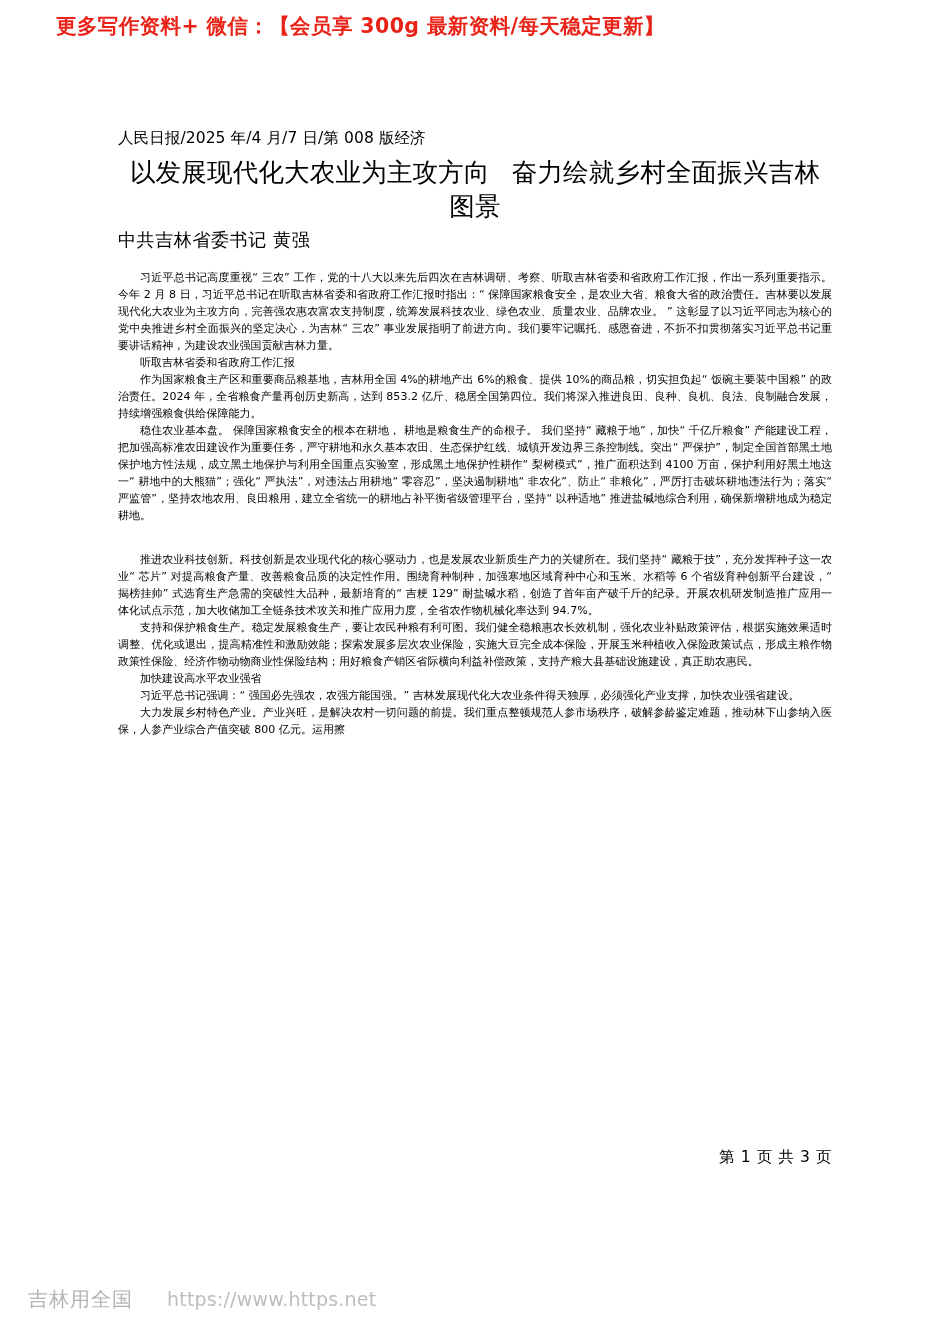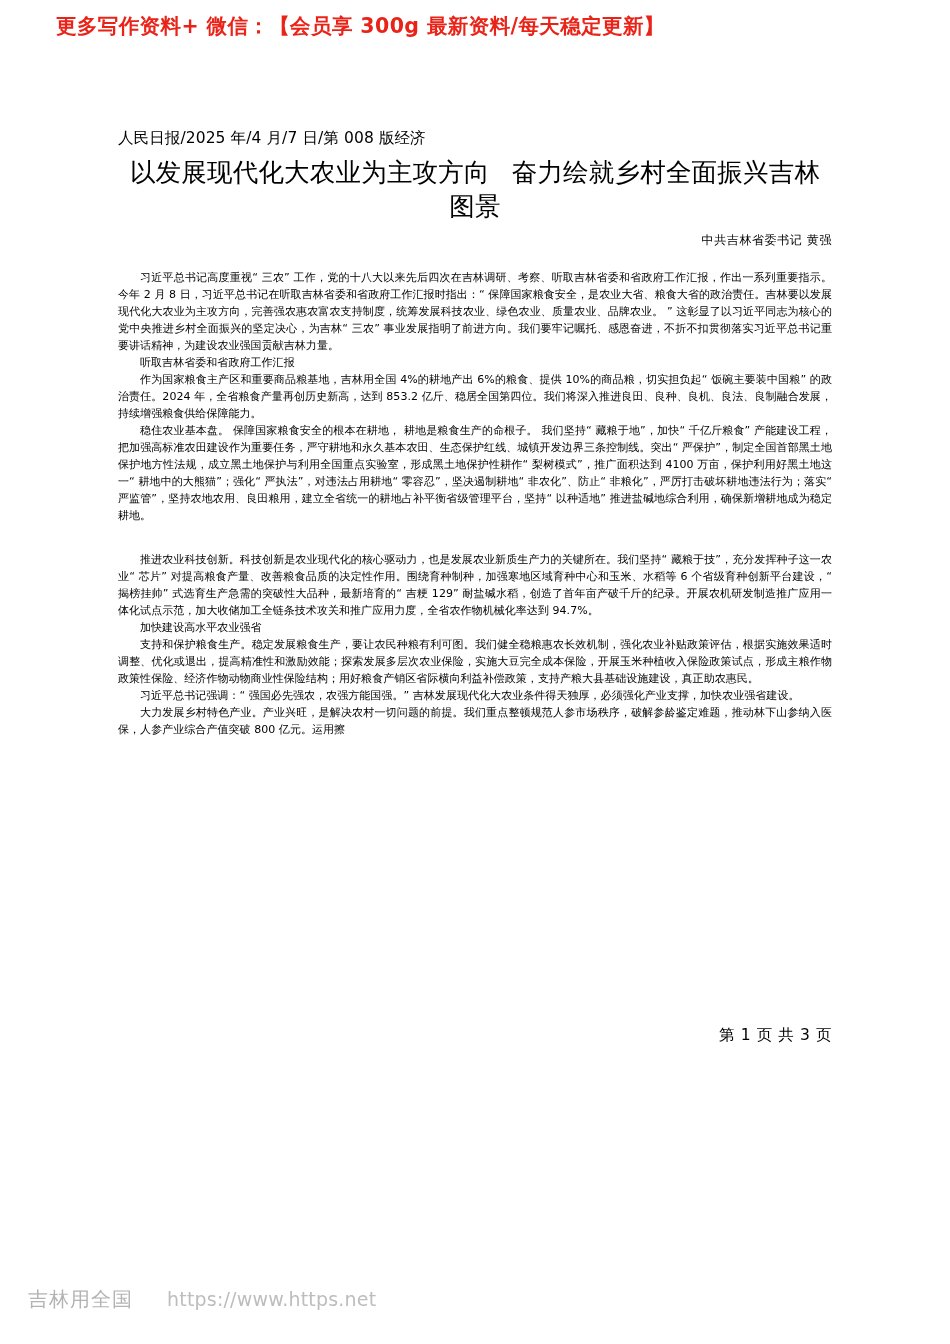--- a/index.html
+++ b/index.html
@@ -65,23 +65,23 @@
     text-align: center;
     margin: 6px 0 0 0;
     letter-spacing: 0.2px;
   }
   .headline .gap {
     display: inline-block;
     width: 22px;
   }
 
   .byline {
-    font-size: 12px;
+    font-size: 18px;
     line-height: 26px;
-    text-align: right;
+    text-align: left;
     margin: 4px 0 0 0;
     letter-spacing: 0.6px;
   }
 
   .body-text {
     margin-top: 16px;
   }
 
   p.para {
     font-size: 11px;
@@ -91,21 +91,21 @@
     text-justify: inter-ideograph;
     text-indent: 2em;
     letter-spacing: 0.05px;
     word-break: break-all;
   }
   p.spacer-before { margin-top: 26.5px; }
 
   
   .page-number {
     position: absolute;
-    top: 1025px;
+    top: 1147px;
     left: 0;
     width: 832px;
     text-align: right;
     font-size: 15.5px;
     letter-spacing: 0.6px;
     color: #000;
   }
 
   
   .watermark {
@@ -146,22 +146,22 @@
     </h1>
 
     <div class="byline">中共吉林省委书记  黄强</div>
 
     <div class="body-text">
       <p class="para">习近平总书记高度重视“ 三农” 工作，党的十八大以来先后四次在吉林调研、考察、听取吉林省委和省政府工作汇报，作出一系列重要指示。今年 2 月 8 日，习近平总书记在听取吉林省委和省政府工作汇报时指出：“ 保障国家粮食安全，是农业大省、粮食大省的政治责任。吉林要以发展现代化大农业为主攻方向，完善强农惠农富农支持制度，统筹发展科技农业、绿色农业、质量农业、品牌农业。 ” 这彰显了以习近平同志为核心的党中央推进乡村全面振兴的坚定决心，为吉林“ 三农” 事业发展指明了前进方向。我们要牢记嘱托、感恩奋进，不折不扣贯彻落实习近平总书记重要讲话精神，为建设农业强国贡献吉林力量。</p>
       <p class="para">听取吉林省委和省政府工作汇报</p>
       <p class="para">作为国家粮食主产区和重要商品粮基地，吉林用全国 4%的耕地产出 6%的粮食、提供 10%的商品粮，切实担负起“ 饭碗主要装中国粮” 的政治责任。2024 年，全省粮食产量再创历史新高，达到 853.2 亿斤、稳居全国第四位。我们将深入推进良田、良种、良机、良法、良制融合发展，持续增强粮食供给保障能力。</p>
       <p class="para">稳住农业基本盘。 保障国家粮食安全的根本在耕地， 耕地是粮食生产的命根子。 我们坚持“ 藏粮于地”，加快“ 千亿斤粮食” 产能建设工程，把加强高标准农田建设作为重要任务，严守耕地和永久基本农田、生态保护红线、城镇开发边界三条控制线。突出“ 严保护”，制定全国首部黑土地保护地方性法规，成立黑土地保护与利用全国重点实验室，形成黑土地保护性耕作“ 梨树模式”，推广面积达到 4100 万亩，保护利用好黑土地这一“ 耕地中的大熊猫”；强化“ 严执法”，对违法占用耕地“ 零容忍”，坚决遏制耕地“ 非农化”、防止“ 非粮化”，严厉打击破坏耕地违法行为；落实“ 严监管”，坚持农地农用、良田粮用，建立全省统一的耕地占补平衡省级管理平台，坚持“ 以种适地” 推进盐碱地综合利用，确保新增耕地成为稳定耕地。</p>
       <p class="para spacer-before">推进农业科技创新。科技创新是农业现代化的核心驱动力，也是发展农业新质生产力的关键所在。我们坚持“ 藏粮于技”，充分发挥种子这一农业“ 芯片” 对提高粮食产量、改善粮食品质的决定性作用。围绕育种制种，加强寒地区域育种中心和玉米、水稻等 6 个省级育种创新平台建设，“ 揭榜挂帅” 式选育生产急需的突破性大品种，最新培育的“ 吉粳 129” 耐盐碱水稻，创造了首年亩产破千斤的纪录。开展农机研发制造推广应用一体化试点示范，加大收储加工全链条技术攻关和推广应用力度，全省农作物机械化率达到 94.7%。</p>
+      <p class="para">支持和保护粮食生产。稳定发展粮食生产，要让农民种粮有利可图。我们健全稳粮惠农长效机制，强化农业补贴政策评估，根据实施效果适时调整、优化或退出，提高精准性和激励效能；探索发展多层次农业保险，实施大豆完全成本保险，开展玉米种植收入保险政策试点，形成主粮作物政策性保险、经济作物动物商业性保险结构；用好粮食产销区省际横向利益补偿政策，支持产粮大县基础设施建设，真正助农惠民。</p>
       <p class="para">加快建设高水平农业强省</p>
-      <p class="para">支持和保护粮食生产。稳定发展粮食生产，要让农民种粮有利可图。我们健全稳粮惠农长效机制，强化农业补贴政策评估，根据实施效果适时调整、优化或退出，提高精准性和激励效能；探索发展多层次农业保险，实施大豆完全成本保险，开展玉米种植收入保险政策试点，形成主粮作物政策性保险、经济作物动物商业性保险结构；用好粮食产销区省际横向利益补偿政策，支持产粮大县基础设施建设，真正助农惠民。</p>
       <p class="para">习近平总书记强调：“ 强国必先强农，农强方能国强。” 吉林发展现代化大农业条件得天独厚，必须强化产业支撑，加快农业强省建设。</p>
       <p class="para">大力发展乡村特色产业。产业兴旺，是解决农村一切问题的前提。我们重点整顿规范人参市场秩序，破解参龄鉴定难题，推动林下山参纳入医保，人参产业综合产值突破 800 亿元。运用擦</p>
     </div>
   </div>
 
   <div class="page-number">第 1 页 共 3 页</div>
 
   <div class="watermark">
     <span class="wm-name">吉林用全国</span>
     <span class="wm-url">https://www.https.net</span>

